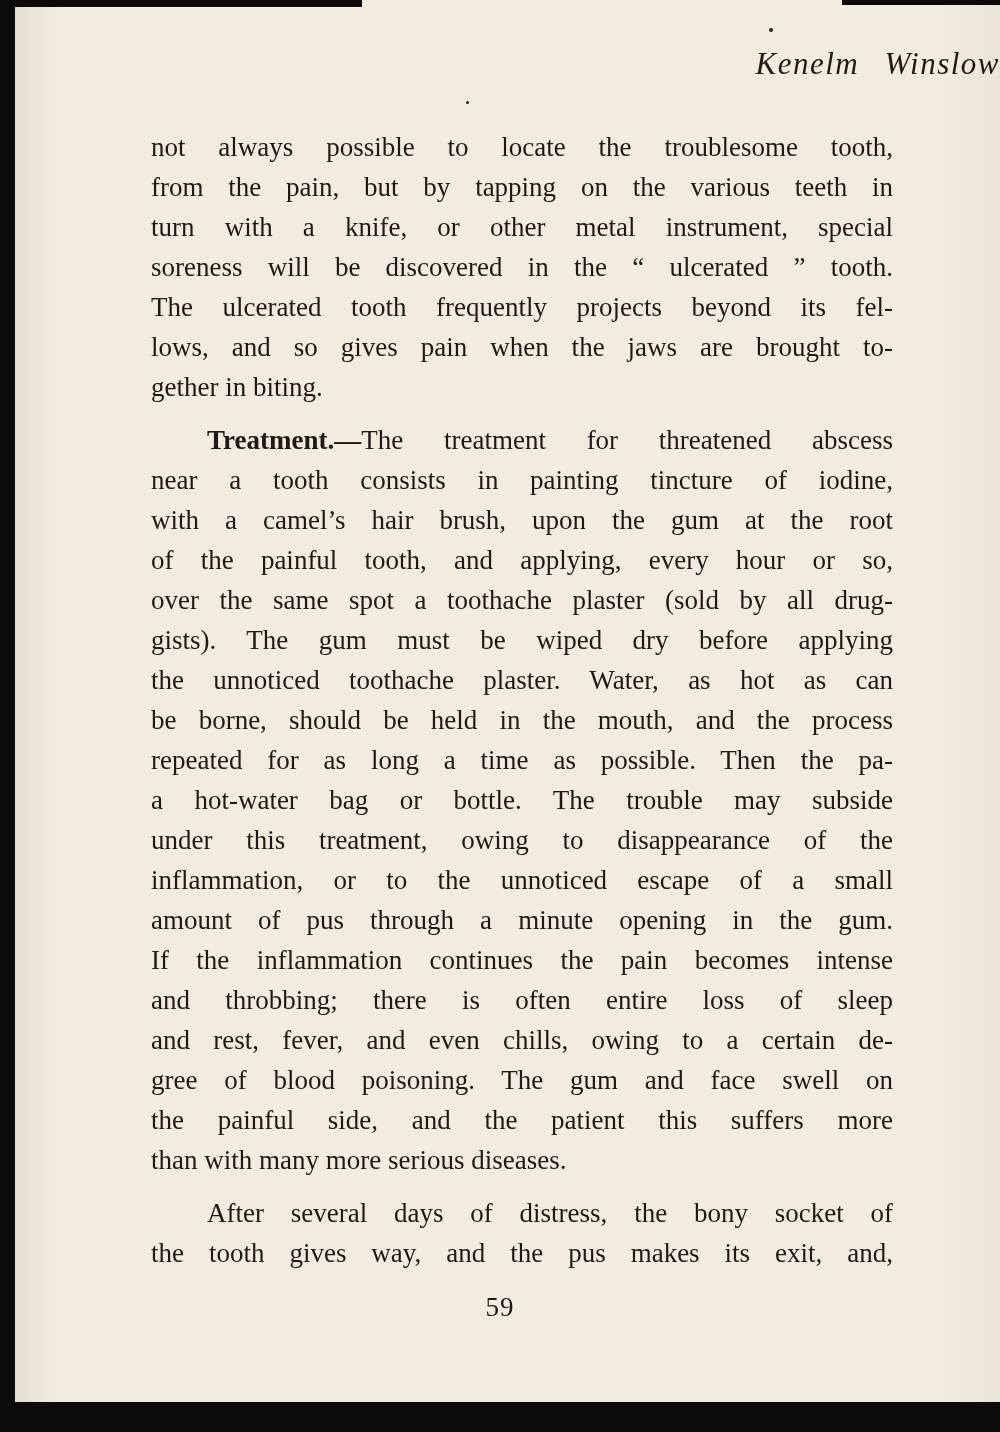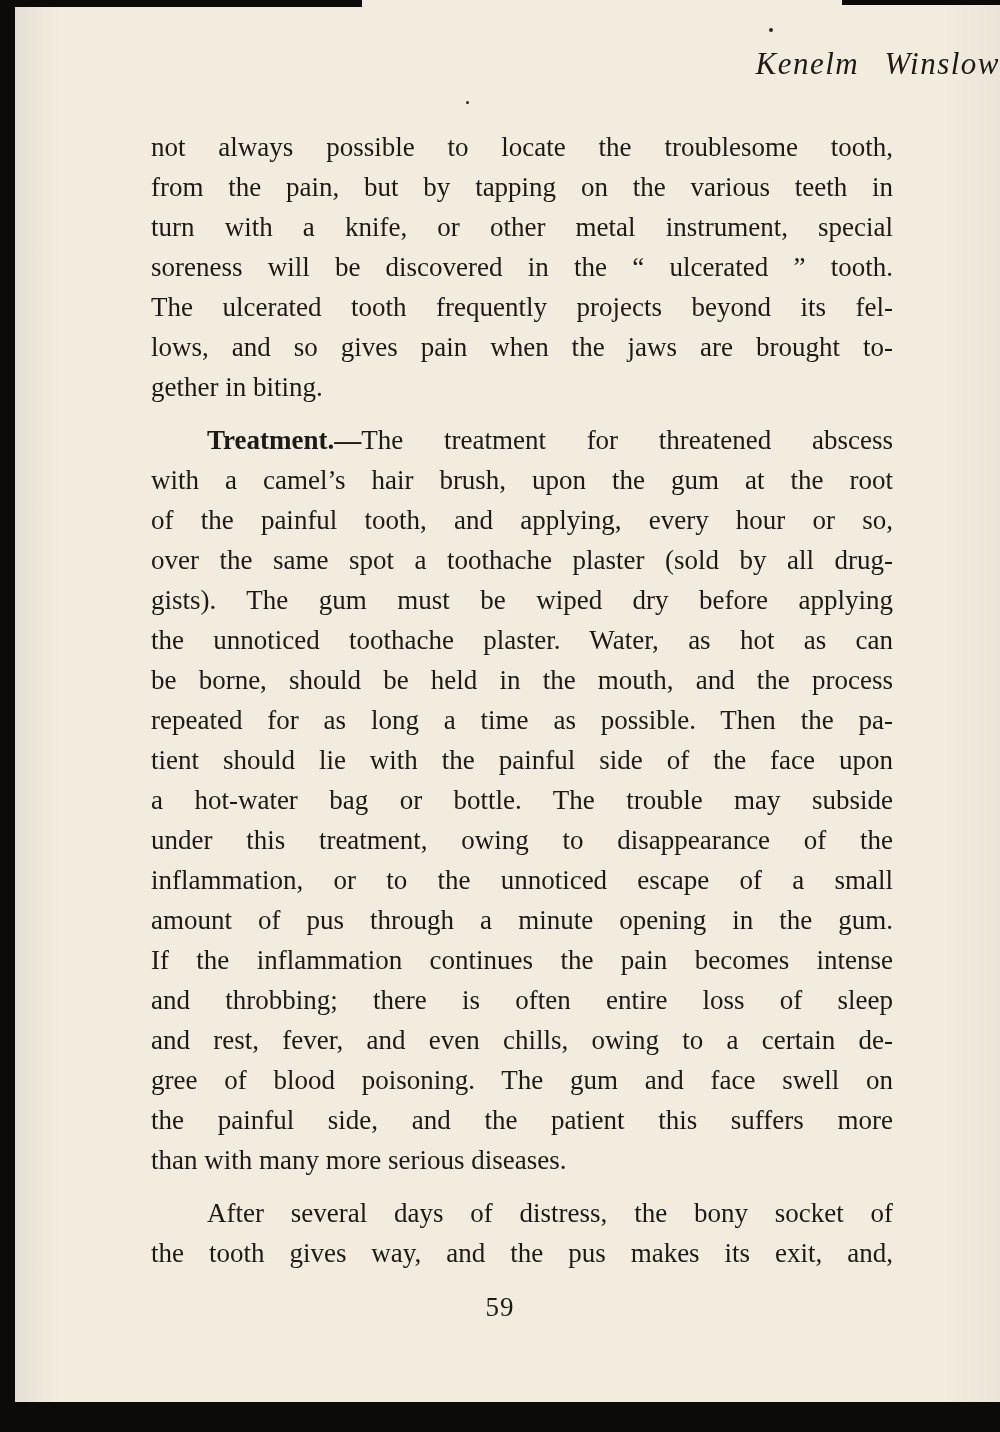--- a/index.html
+++ b/index.html
@@ -93,28 +93,28 @@
       <div class="line">not always possible to locate the troublesome tooth,</div>
       <div class="line">from the pain, but by tapping on the various teeth in</div>
       <div class="line">turn with a knife, or other metal instrument, special</div>
       <div class="line">soreness will be discovered in the “ ulcerated ” tooth.</div>
       <div class="line">The ulcerated tooth frequently projects beyond its fel-</div>
       <div class="line">lows, and so gives pain when the jaws are brought to-</div>
       <div class="line last">gether in biting.</div>
     </div>
     <div class="paragraph">
       <div class="line indent"><span class="lead">Treatment.—</span>The treatment for threatened abscess</div>
+      <div class="line">near a tooth consists in painting tincture of iodine,</div>
       <div class="line">with a camel’s hair brush, upon the gum at the root</div>
       <div class="line">of the painful tooth, and applying, every hour or so,</div>
       <div class="line">over the same spot a toothache plaster (sold by all drug-</div>
       <div class="line">gists).  The gum must be wiped dry before applying</div>
       <div class="line">the unnoticed toothache plaster.  Water, as hot as can</div>
       <div class="line">be borne, should be held in the mouth, and the process</div>
       <div class="line">repeated for as long a time as possible.  Then the pa-</div>
-      <div class="line">tient should lie with the painful side of the face upon</div>
       <div class="line">a hot-water bag or bottle.  The trouble may subside</div>
       <div class="line">under this treatment, owing to disappearance of the</div>
       <div class="line">inflammation, or to the unnoticed escape of a small</div>
       <div class="line">amount of pus through a minute opening in the gum.</div>
       <div class="line">If the inflammation continues the pain becomes intense</div>
       <div class="line">and throbbing; there is often entire loss of sleep</div>
       <div class="line">and rest, fever, and even chills, owing to a certain de-</div>
       <div class="line">gree of blood poisoning.  The gum and face swell on</div>
       <div class="line">the painful side, and the patient this suffers more</div>
       <div class="line last">than with many more serious diseases.</div>

